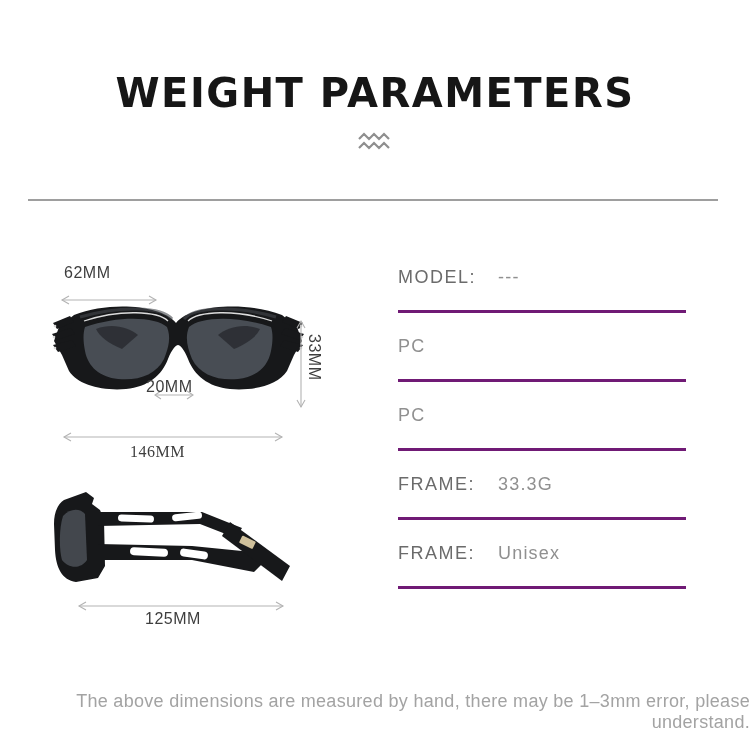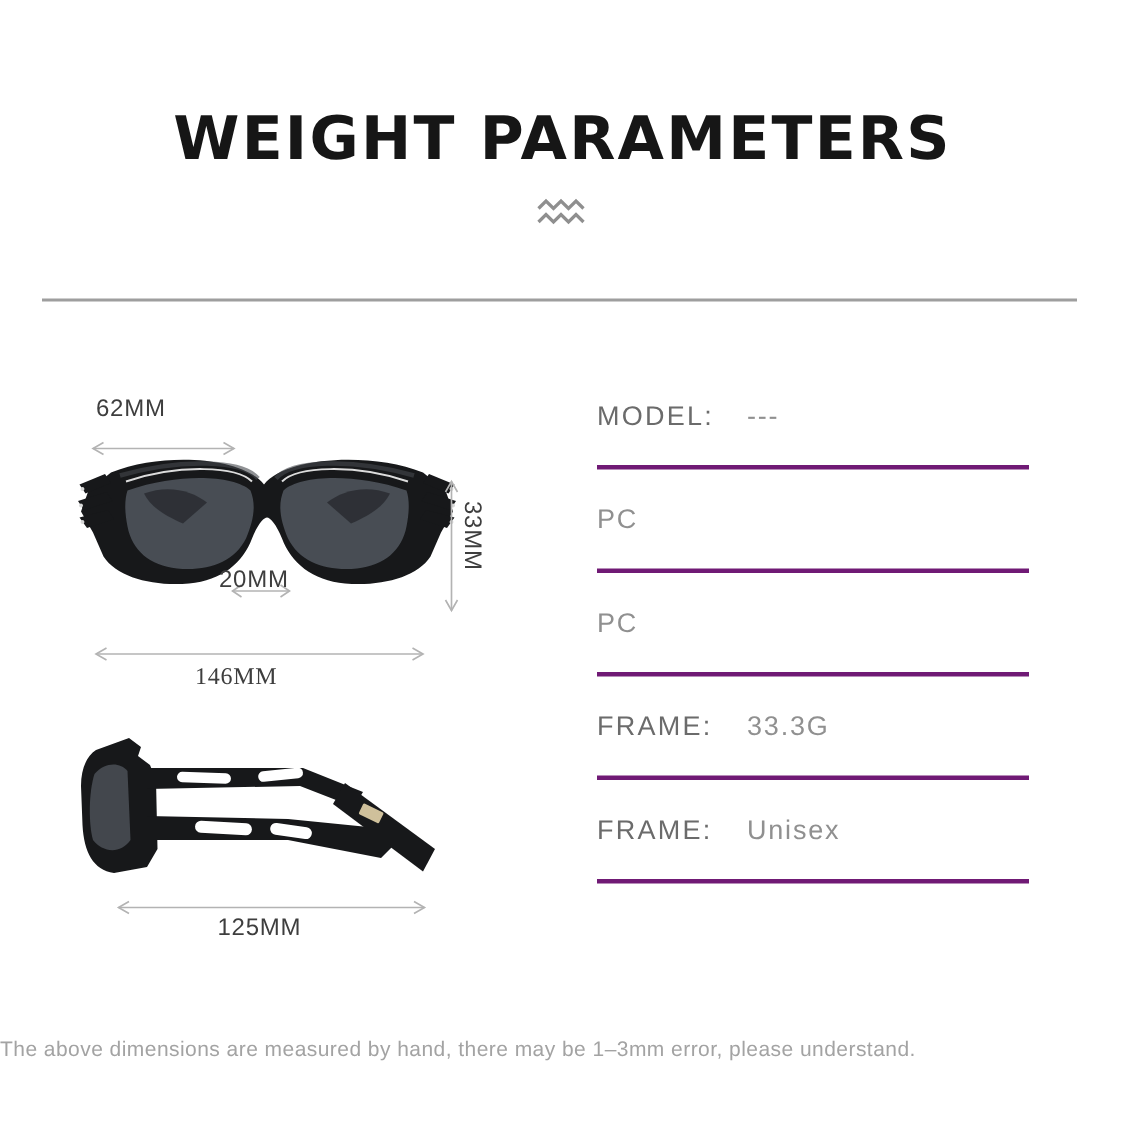--- a/index.html
+++ b/index.html
@@ -37,22 +37,22 @@
   .spec-row{
     height:66px;display:flex;align-items:center;
     border-bottom:3px solid #701a75;
   }
   .spec-label{
     min-width:92px;margin-right:8px;font-size:18px;color:#6b6b6b;
     letter-spacing:1.5px;white-space:nowrap;
   }
   .spec-value{font-size:18px;color:#909090;letter-spacing:1.2px;white-space:nowrap;}
   .footer-note{
-    top:691px;left:0;width:750px;text-align:left;
-    font-size:14px;color:#a3a3a3;letter-spacing:0.3px;
+    top:691px;left:0;width:750px;text-align:right;
+    font-size:18px;color:#a3a3a3;letter-spacing:0.3px;
   }
 </style>
 </head>
 <body>
 
 <div class="page">
 
   <div class="abs title">WEIGHT PARAMETERS</div>
 
   <div class="abs waves">

